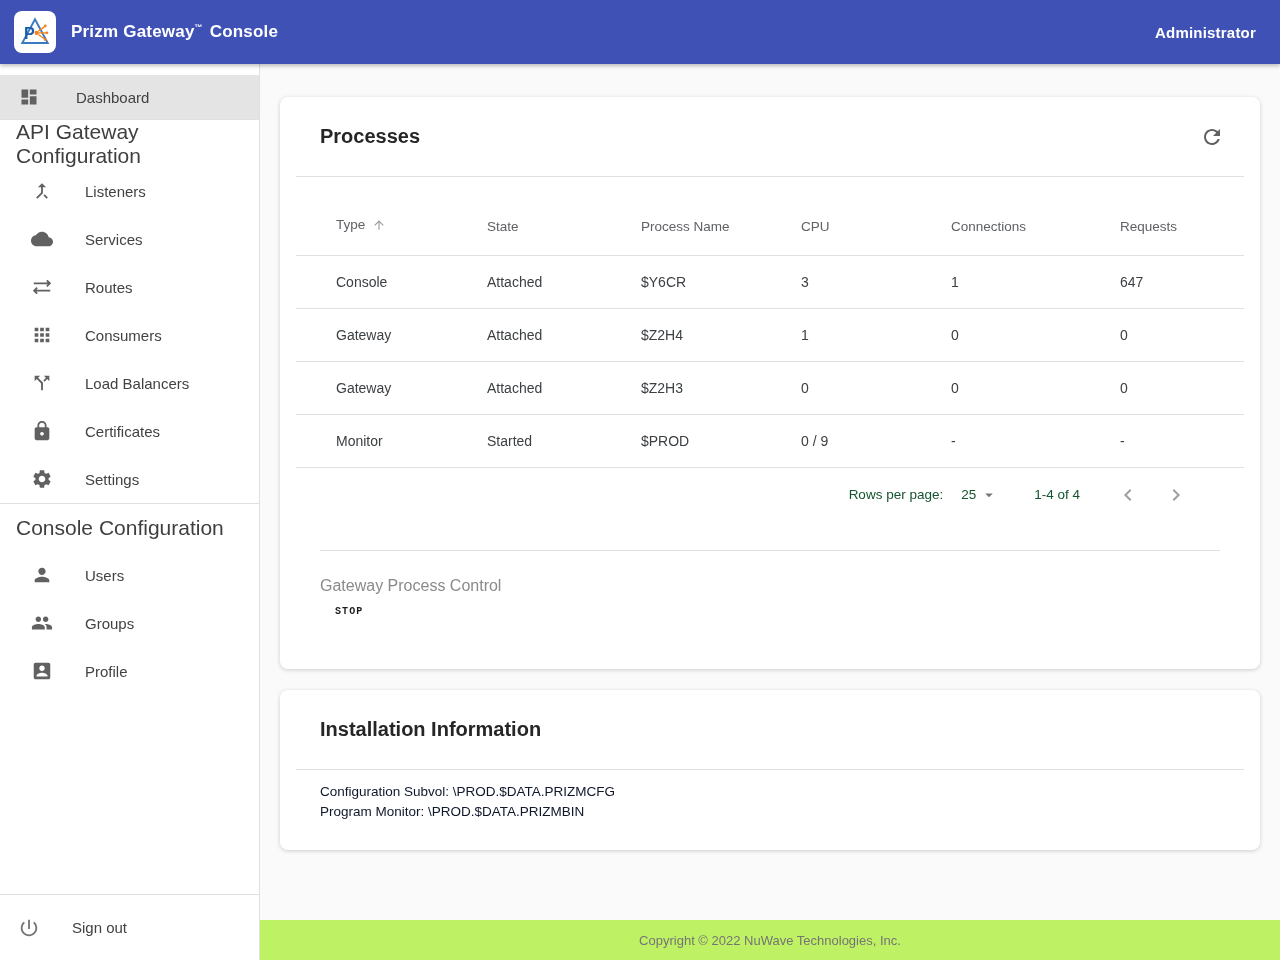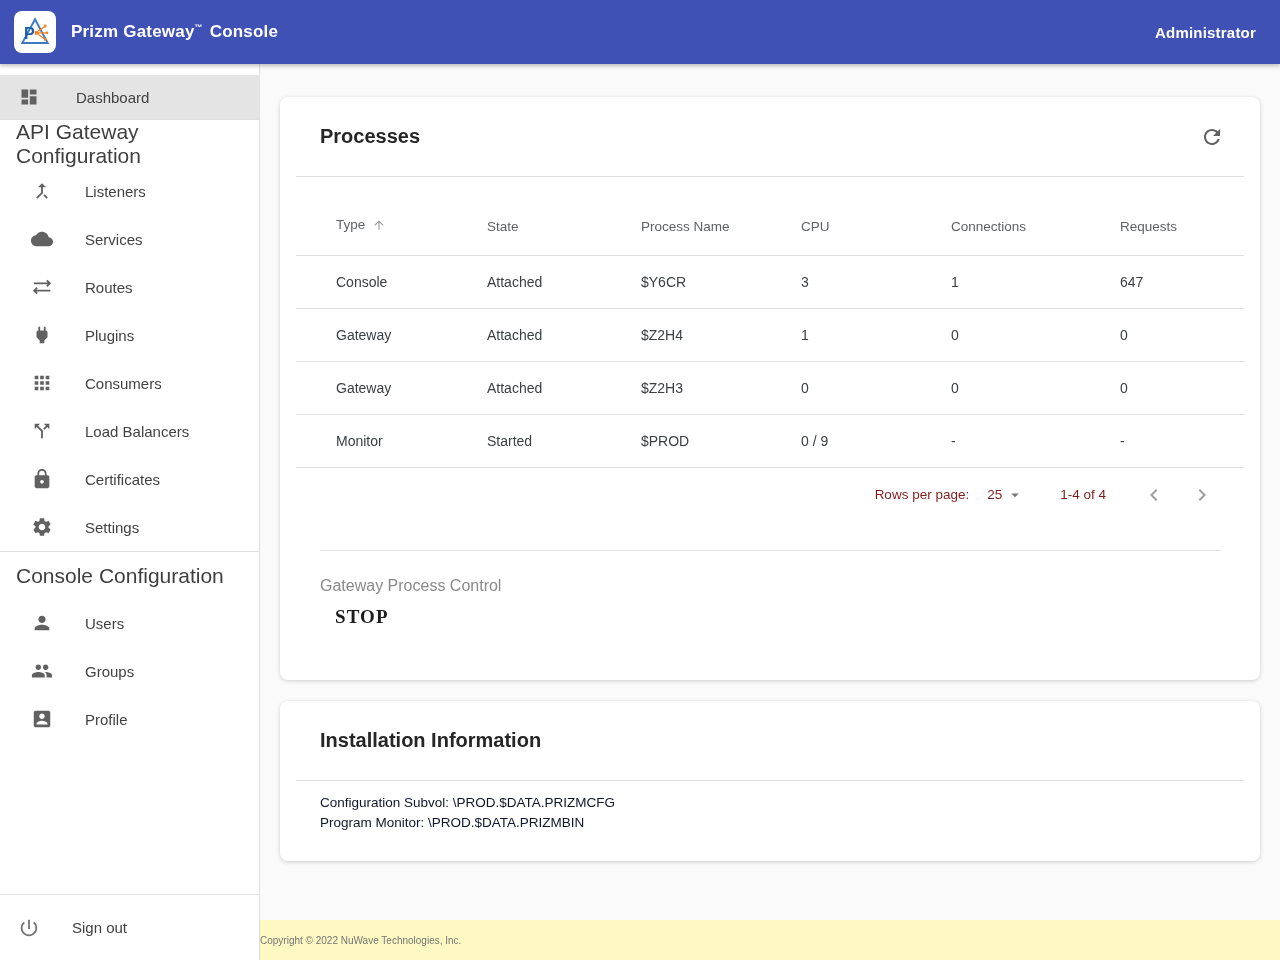--- a/index.html
+++ b/index.html
@@ -59,45 +59,45 @@
   col.c4{width:150px;} col.c5{width:169px;} col.c6{width:124px;}
   th { text-align:left; font-weight:normal; font-size:13.5px; color:#5f6165;
        padding:40px 0 20px 0; border-bottom:1px solid #e0e0e0; }
   th:first-child, td:first-child { padding-left:40px; }
   td { height:53px; font-size:14px; color:#3c4043; border-bottom:1px solid #e0e0e0; }
   .sort-icon { display:inline-block; vertical-align:-3px; margin-left:7px; }
   .sort-icon svg { fill:#9e9e9e; }
 
   
   .pagination { height:53px; display:flex; align-items:center; justify-content:flex-end;
-                padding-right:46px; margin-bottom:29px; font-size:13.5px; color:#7f1d1d; }
+                padding-right:72px; margin-bottom:29px; font-size:13.5px; color:#14532d; }
   .rpp-label { margin-right:18px; }
   .rpp-select { display:flex; align-items:center; cursor:pointer; }
   .rpp-select .caret { margin-left:4px; display:flex; }
   .rpp-select svg { fill:#757575; }
   .range-label { margin-left:36px; }
   .page-btn { border:none; background:transparent; width:24px; height:24px; padding:0;
               display:flex; align-items:center; justify-content:center; cursor:default; }
   .page-btn svg { fill:#9e9e9e; }
   .page-btn.prev { margin-left:36px; } .page-btn.next { margin-left:24px; }
 
   
   .gpc-divider { height:1px; background:#e0e0e0; margin:0 40px; }
   .gpc { padding:26px 40px 50px 40px; }
   .gpc-label { font-size:16px; color:#8a8a8a; }
   .stop-btn { display:inline-block; margin:9px 0 0 7px; padding:2px 8px; border:none;
-              background:transparent; font-family:Liberation Serif, serif;
-              font-size:19px; font-weight:bold; letter-spacing:1.1px; color:#1d1d1d; cursor:pointer; }
+              background:transparent; font-family:Liberation Mono, monospace;
+              font-size:10px; font-weight:bold; letter-spacing:1.1px; color:#1d1d1d; cursor:pointer; }
 
   
   .install-body { padding:12px 40px 28px 40px; font-size:13.5px; color:#0f172a; line-height:20px; }
 
   
-  .footer { height:40px; background:#fef9c3; display:flex; align-items:center;
-            justify-content:flex-start; font-size:10px; color:#757575; }
+  .footer { height:40px; background:#bef264; display:flex; align-items:center;
+            justify-content:center; font-size:13px; color:#757575; }
 </style>
 </head>
 <body>
 
 <header class="appbar">
   <div class="logo-box">
     <svg width="34" height="34" viewBox="0 0 40 40">
       <path d="M20 5 L35 33 L5 33 Z" fill="none" stroke="#3a7bbf" stroke-width="2.2"></path>
       <text x="7" y="28" font-family="Liberation Sans, sans-serif" font-size="19" font-weight="bold" fill="#1a5fa8">P</text>
       <circle cx="22" cy="21" r="2.6" fill="#f5821f"></circle>
@@ -150,28 +150,20 @@
       <div class="nav-item">
         <span class="icon">
           <svg width="22" height="22" viewBox="0 0 24 24">
               <path d="M7.41 13.41 6 12l-4 4 4 4 1.41-1.41L5.83 17H21v-2H5.83l1.58-1.59zM16.59 10.59 18 12l4-4-4-4-1.41 1.41L18.17 7H3v2h15.17l-1.58 1.59z"></path>
             </svg>
         </span>
         <span class="lbl">Routes</span>
       </div>
 
 
-      <div class="nav-item">
-        <span class="icon">
-          <svg width="22" height="22" viewBox="0 0 24 24">
-              <path d="M16.01 7 16 3h-2v4h-4V3H8v4h-.01C7 6.99 6 7.99 6 8.99v5.49L9.5 18v3h5v-3l3.5-3.51v-5.5c0-1-1-2-1.99-1.99z"></path>
-            </svg>
-        </span>
-        <span class="lbl">Plugins</span>
-      </div>
 
       <div class="nav-item">
         <span class="icon">
           <svg width="22" height="22" viewBox="0 0 24 24">
               <path d="M4 8h4V4H4v4zm6 12h4v-4h-4v4zm-6 0h4v-4H4v4zm0-6h4v-4H4v4zm6 0h4v-4h-4v4zm6-10v4h4V4h-4zm-6 4h4V4h-4v4zm6 6h4v-4h-4v4zm0 6h4v-4h-4v4z"></path>
             </svg>
         </span>
         <span class="lbl">Consumers</span>
       </div>
 

